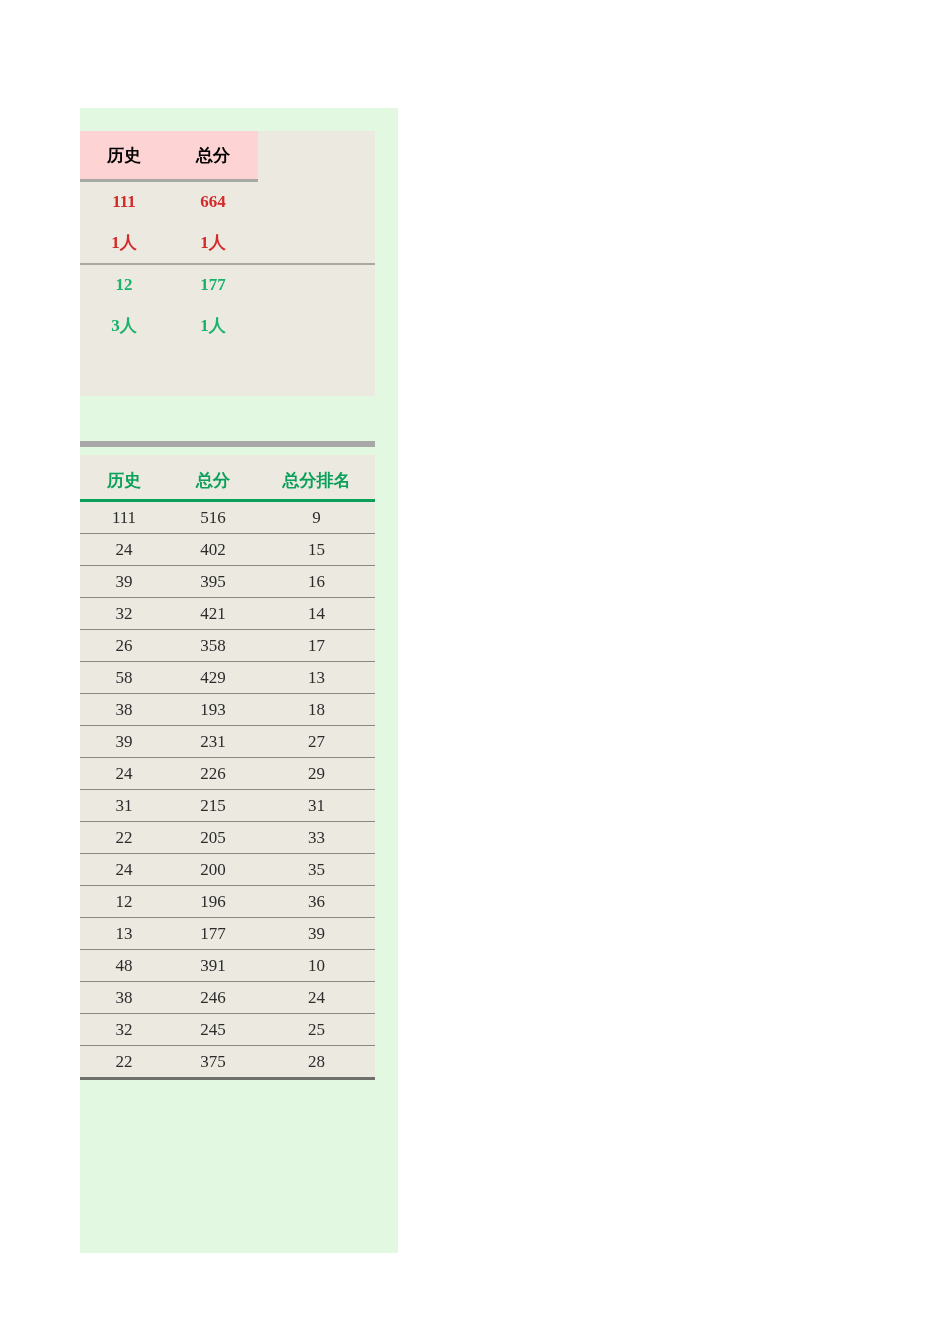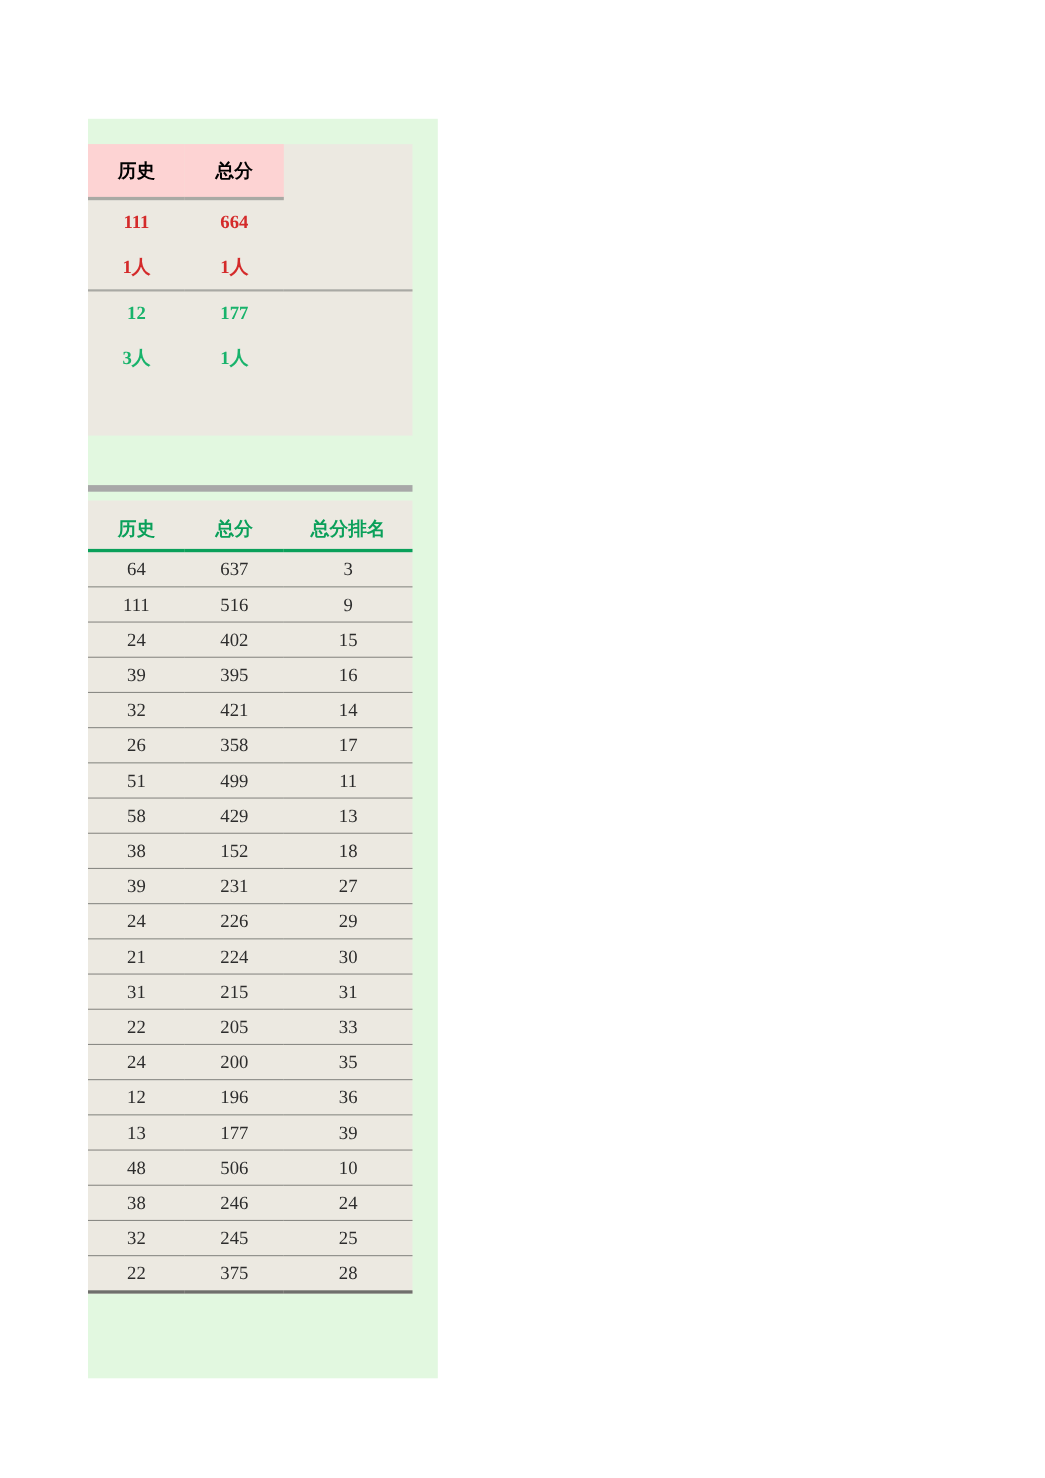--- a/index.html
+++ b/index.html
@@ -169,25 +169,20 @@
     </colgroup>
     <thead>
       <tr>
         <th>历史</th>
         <th>总分</th>
         <th>总分排名</th>
       </tr>
     </thead>
     <tbody id="detail-body">
         <tr>
-          <td>64</td>
-          <td>637</td>
-          <td>3</td>
-        </tr>
-        <tr>
           <td>111</td>
           <td>516</td>
           <td>9</td>
         </tr>
         <tr>
           <td>24</td>
           <td>402</td>
           <td>15</td>
         </tr>
         <tr>
@@ -199,50 +194,40 @@
           <td>32</td>
           <td>421</td>
           <td>14</td>
         </tr>
         <tr>
           <td>26</td>
           <td>358</td>
           <td>17</td>
         </tr>
         <tr>
-          <td>51</td>
-          <td>499</td>
-          <td>11</td>
-        </tr>
-        <tr>
           <td>58</td>
           <td>429</td>
           <td>13</td>
         </tr>
         <tr>
           <td>38</td>
-          <td>152</td>
+          <td>193</td>
           <td>18</td>
         </tr>
         <tr>
           <td>39</td>
           <td>231</td>
           <td>27</td>
         </tr>
         <tr>
           <td>24</td>
           <td>226</td>
           <td>29</td>
         </tr>
         <tr>
-          <td>21</td>
-          <td>224</td>
-          <td>30</td>
-        </tr>
-        <tr>
           <td>31</td>
           <td>215</td>
           <td>31</td>
         </tr>
         <tr>
           <td>22</td>
           <td>205</td>
           <td>33</td>
         </tr>
         <tr>
@@ -255,21 +240,21 @@
           <td>196</td>
           <td>36</td>
         </tr>
         <tr>
           <td>13</td>
           <td>177</td>
           <td>39</td>
         </tr>
         <tr>
           <td>48</td>
-          <td>506</td>
+          <td>391</td>
           <td>10</td>
         </tr>
         <tr>
           <td>38</td>
           <td>246</td>
           <td>24</td>
         </tr>
         <tr>
           <td>32</td>
           <td>245</td>

